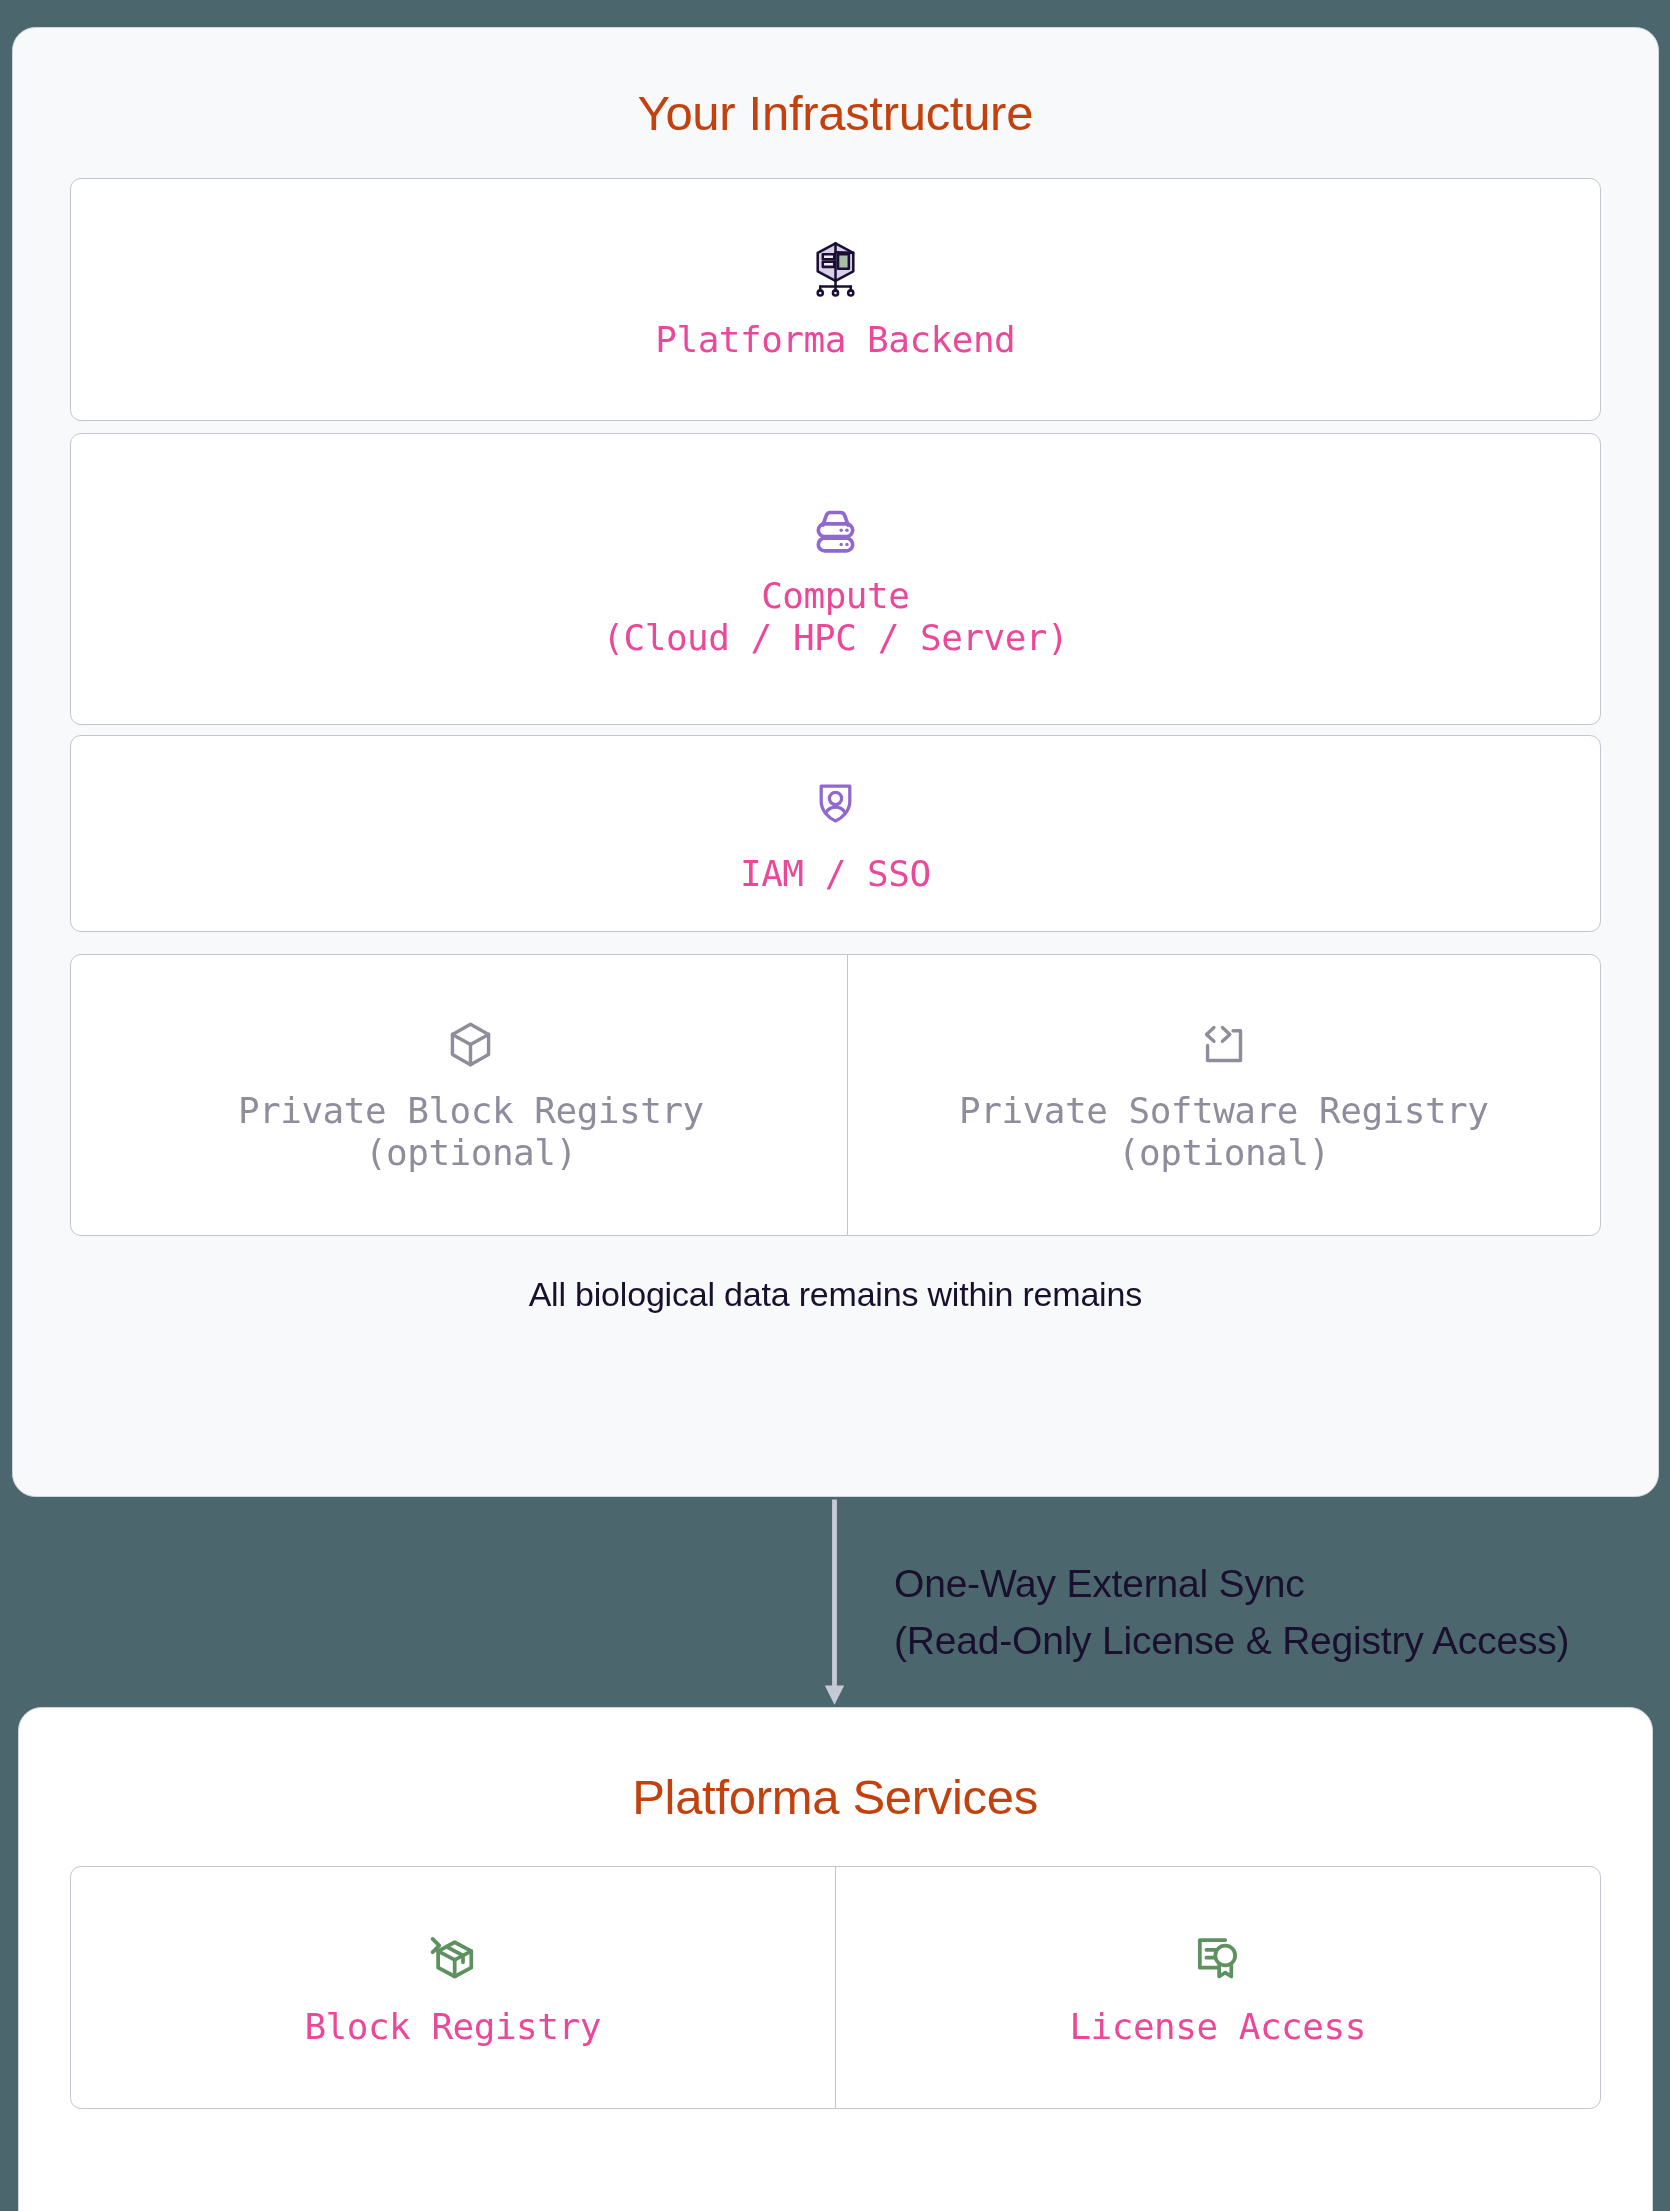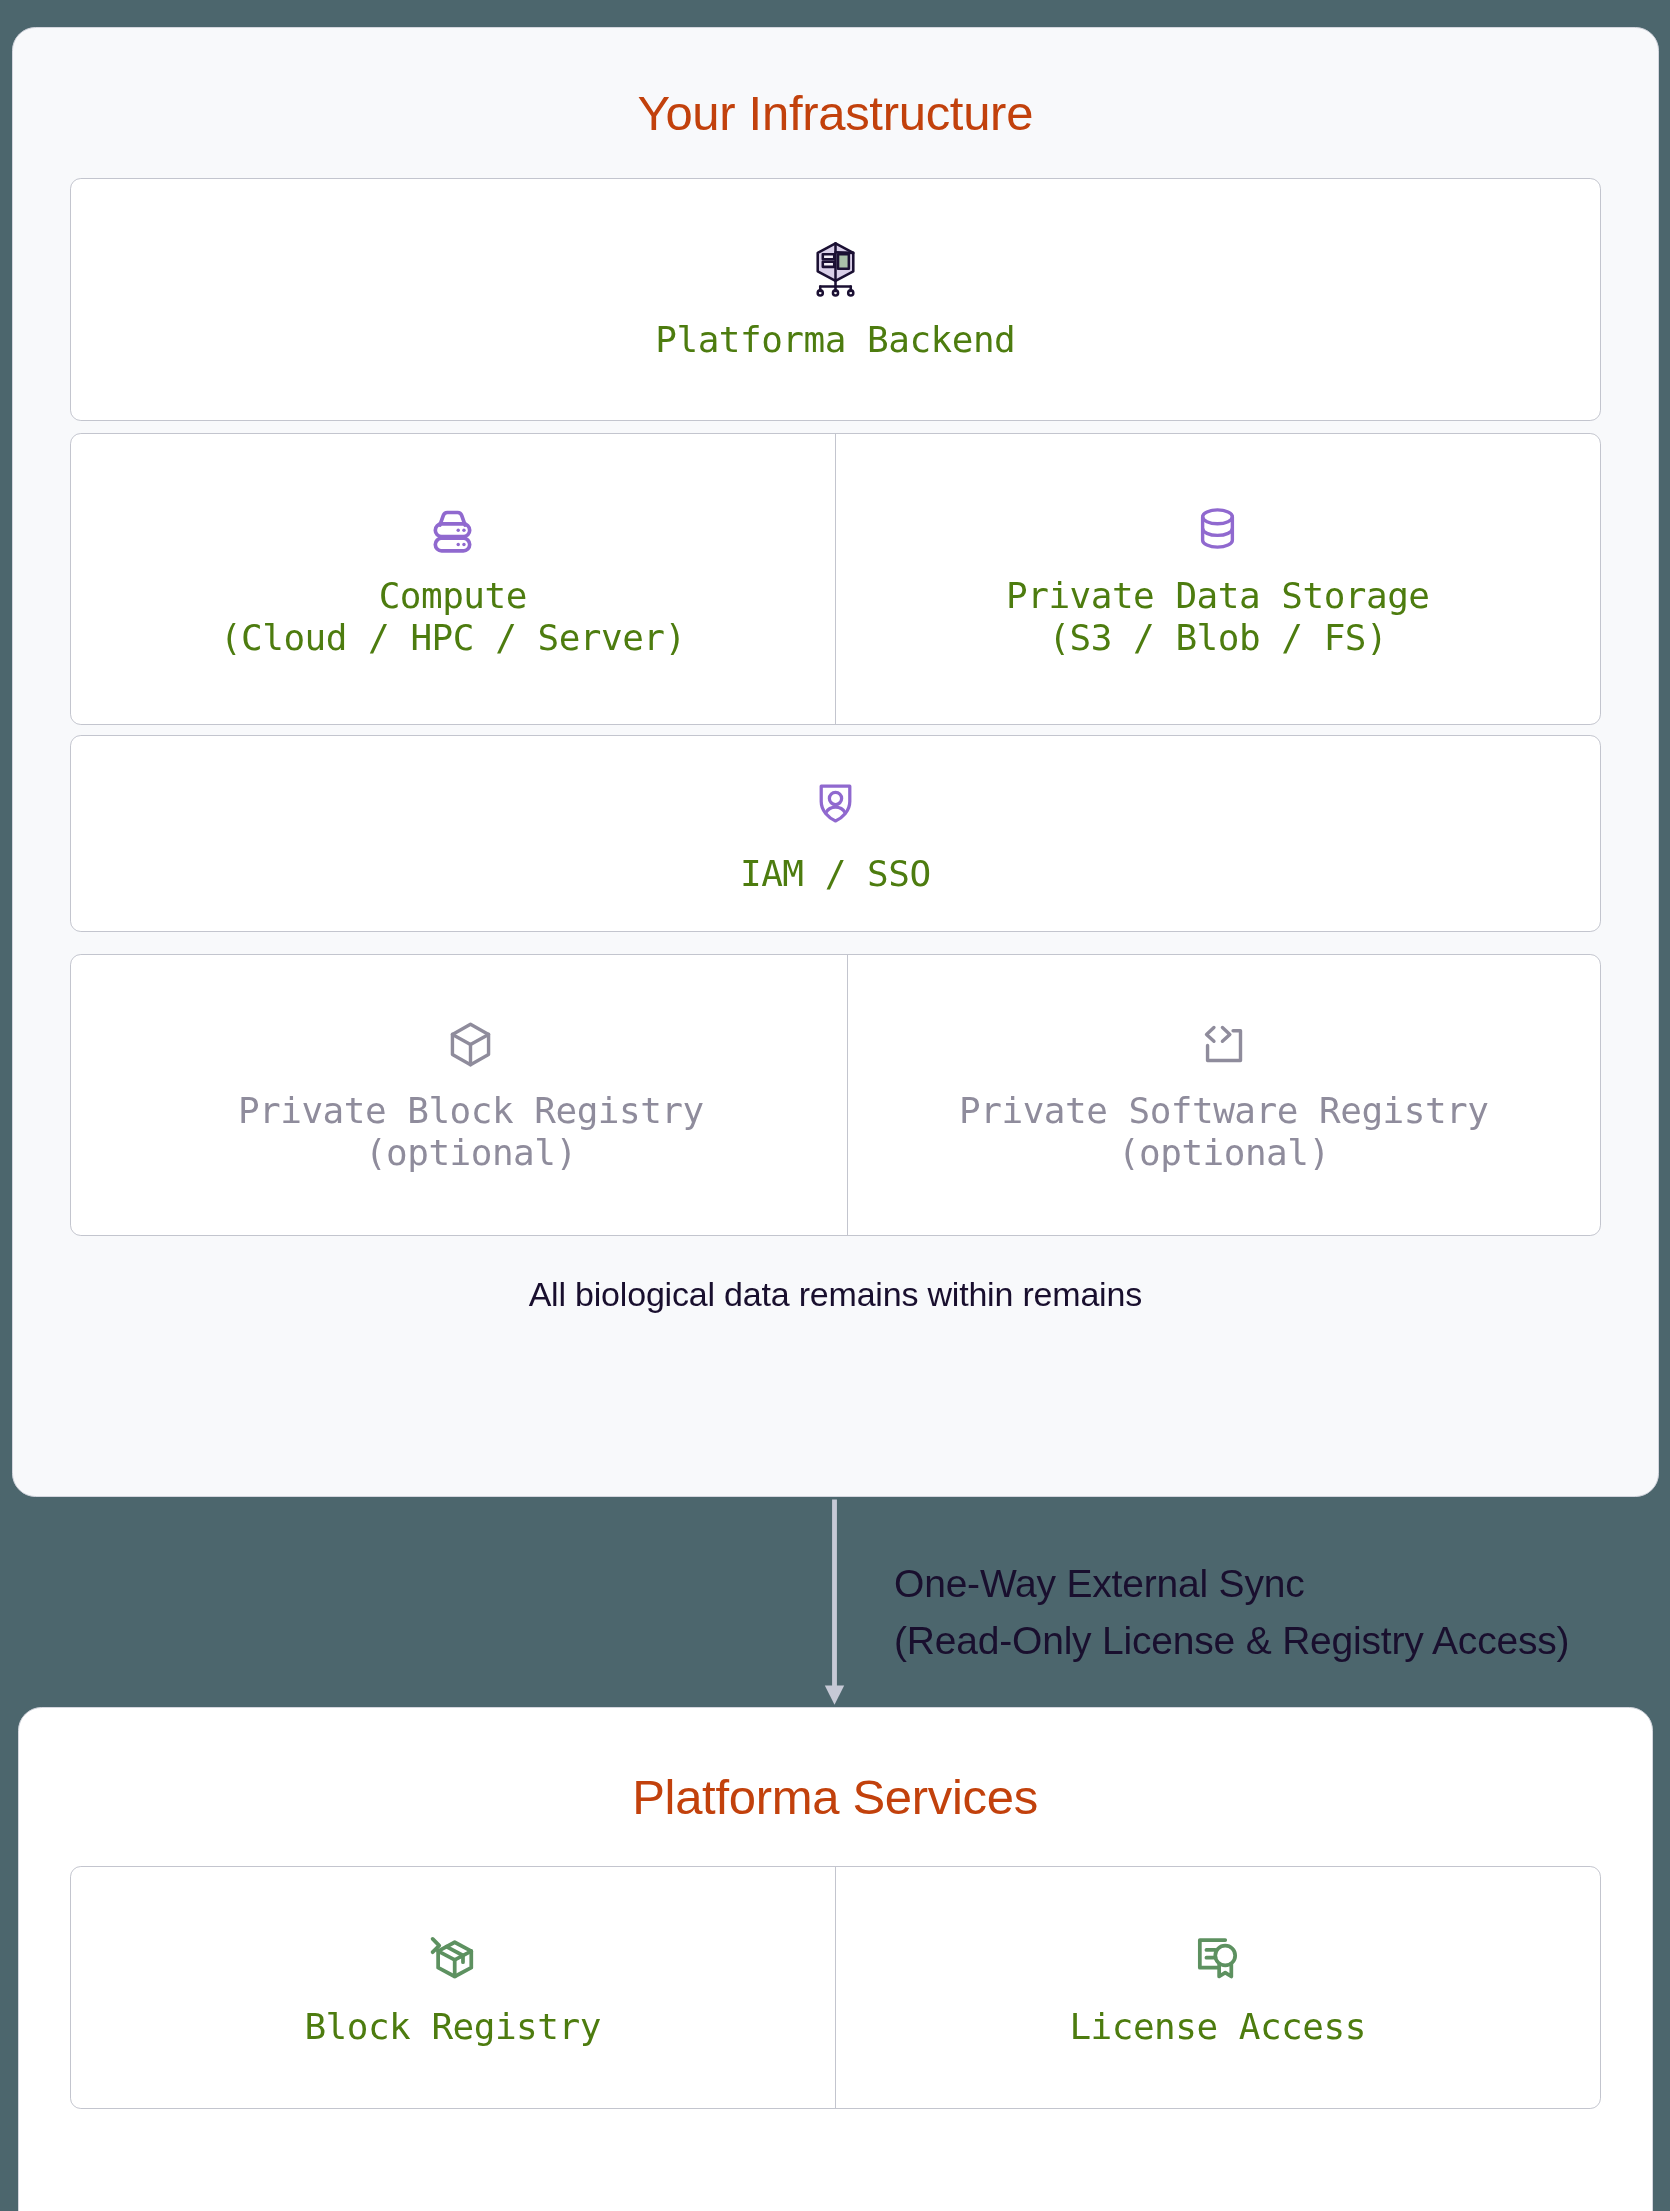--- a/index.html
+++ b/index.html
@@ -79,21 +79,21 @@
     align-items: center;
     justify-content: center;
     margin-bottom: 15.7px;
   }
 
   .cell-label {
     font-family: "DejaVu Sans Mono", "Liberation Mono", monospace;
     font-size: 36px;
     line-height: 1.17;
     text-align: center;
-    color: #4d7c0f;
+    color: #ec4899;
     white-space: pre-line;
     letter-spacing: -0.5px;
   }
   .cell-label.muted { color: #8f8c9c; }
 
   
   .row-backend { margin-top: 37px; height: 243px; }
   .row-backend .cell-icon { margin-bottom: 21.6px; }
   .row-compute { margin-top: 12px; height: 292px; }
   .row-iam     { margin-top: 10px; height: 197px; }
@@ -178,33 +178,20 @@
               <circle cx="34" cy="25.5" r="1.5" fill="#9069cf" stroke="none"></circle>
               <circle cx="29" cy="38" r="1.5" fill="#9069cf" stroke="none"></circle>
               <circle cx="34" cy="38" r="1.5" fill="#9069cf" stroke="none"></circle>
             </g>
           </svg>
         </span>
         <span class="cell-label">Compute
 (Cloud / HPC / Server)</span>
       </div>
 
-      <div class="cell">
-        <span class="cell-icon">
-          <svg width="51" height="51" viewBox="0 0 48 48">
-            <g fill="none" stroke="#9069cf" stroke-width="3.2" stroke-linejoin="round" stroke-linecap="round">
-              <ellipse cx="24" cy="13" rx="14" ry="6.5"></ellipse>
-              <path d="M10 13 L10 35 A14 6.5 0 0 0 38 35 L38 13"></path>
-              <path d="M10 24 A14 6.5 0 0 0 38 24"></path>
-            </g>
-          </svg>
-        </span>
-        <span class="cell-label">Private Data Storage
-(S3 / Blob / FS)</span>
-      </div>
     </div>
 
     <div class="row row-iam">
       <div class="cell">
         <span class="cell-icon">
           <svg width="49" height="49" viewBox="0 0 48 48">
             <g fill="none" stroke="#9069cf" stroke-width="3.2" stroke-linejoin="round" stroke-linecap="round">
               <path d="M10 9 L38 9 L38 24 C38 33 31 40 24 43 C17 40 10 33 10 24 Z"></path>
               <circle cx="24" cy="21" r="6"></circle>
               <path d="M14.5 35 A11 11 0 0 1 33.5 35"></path>

